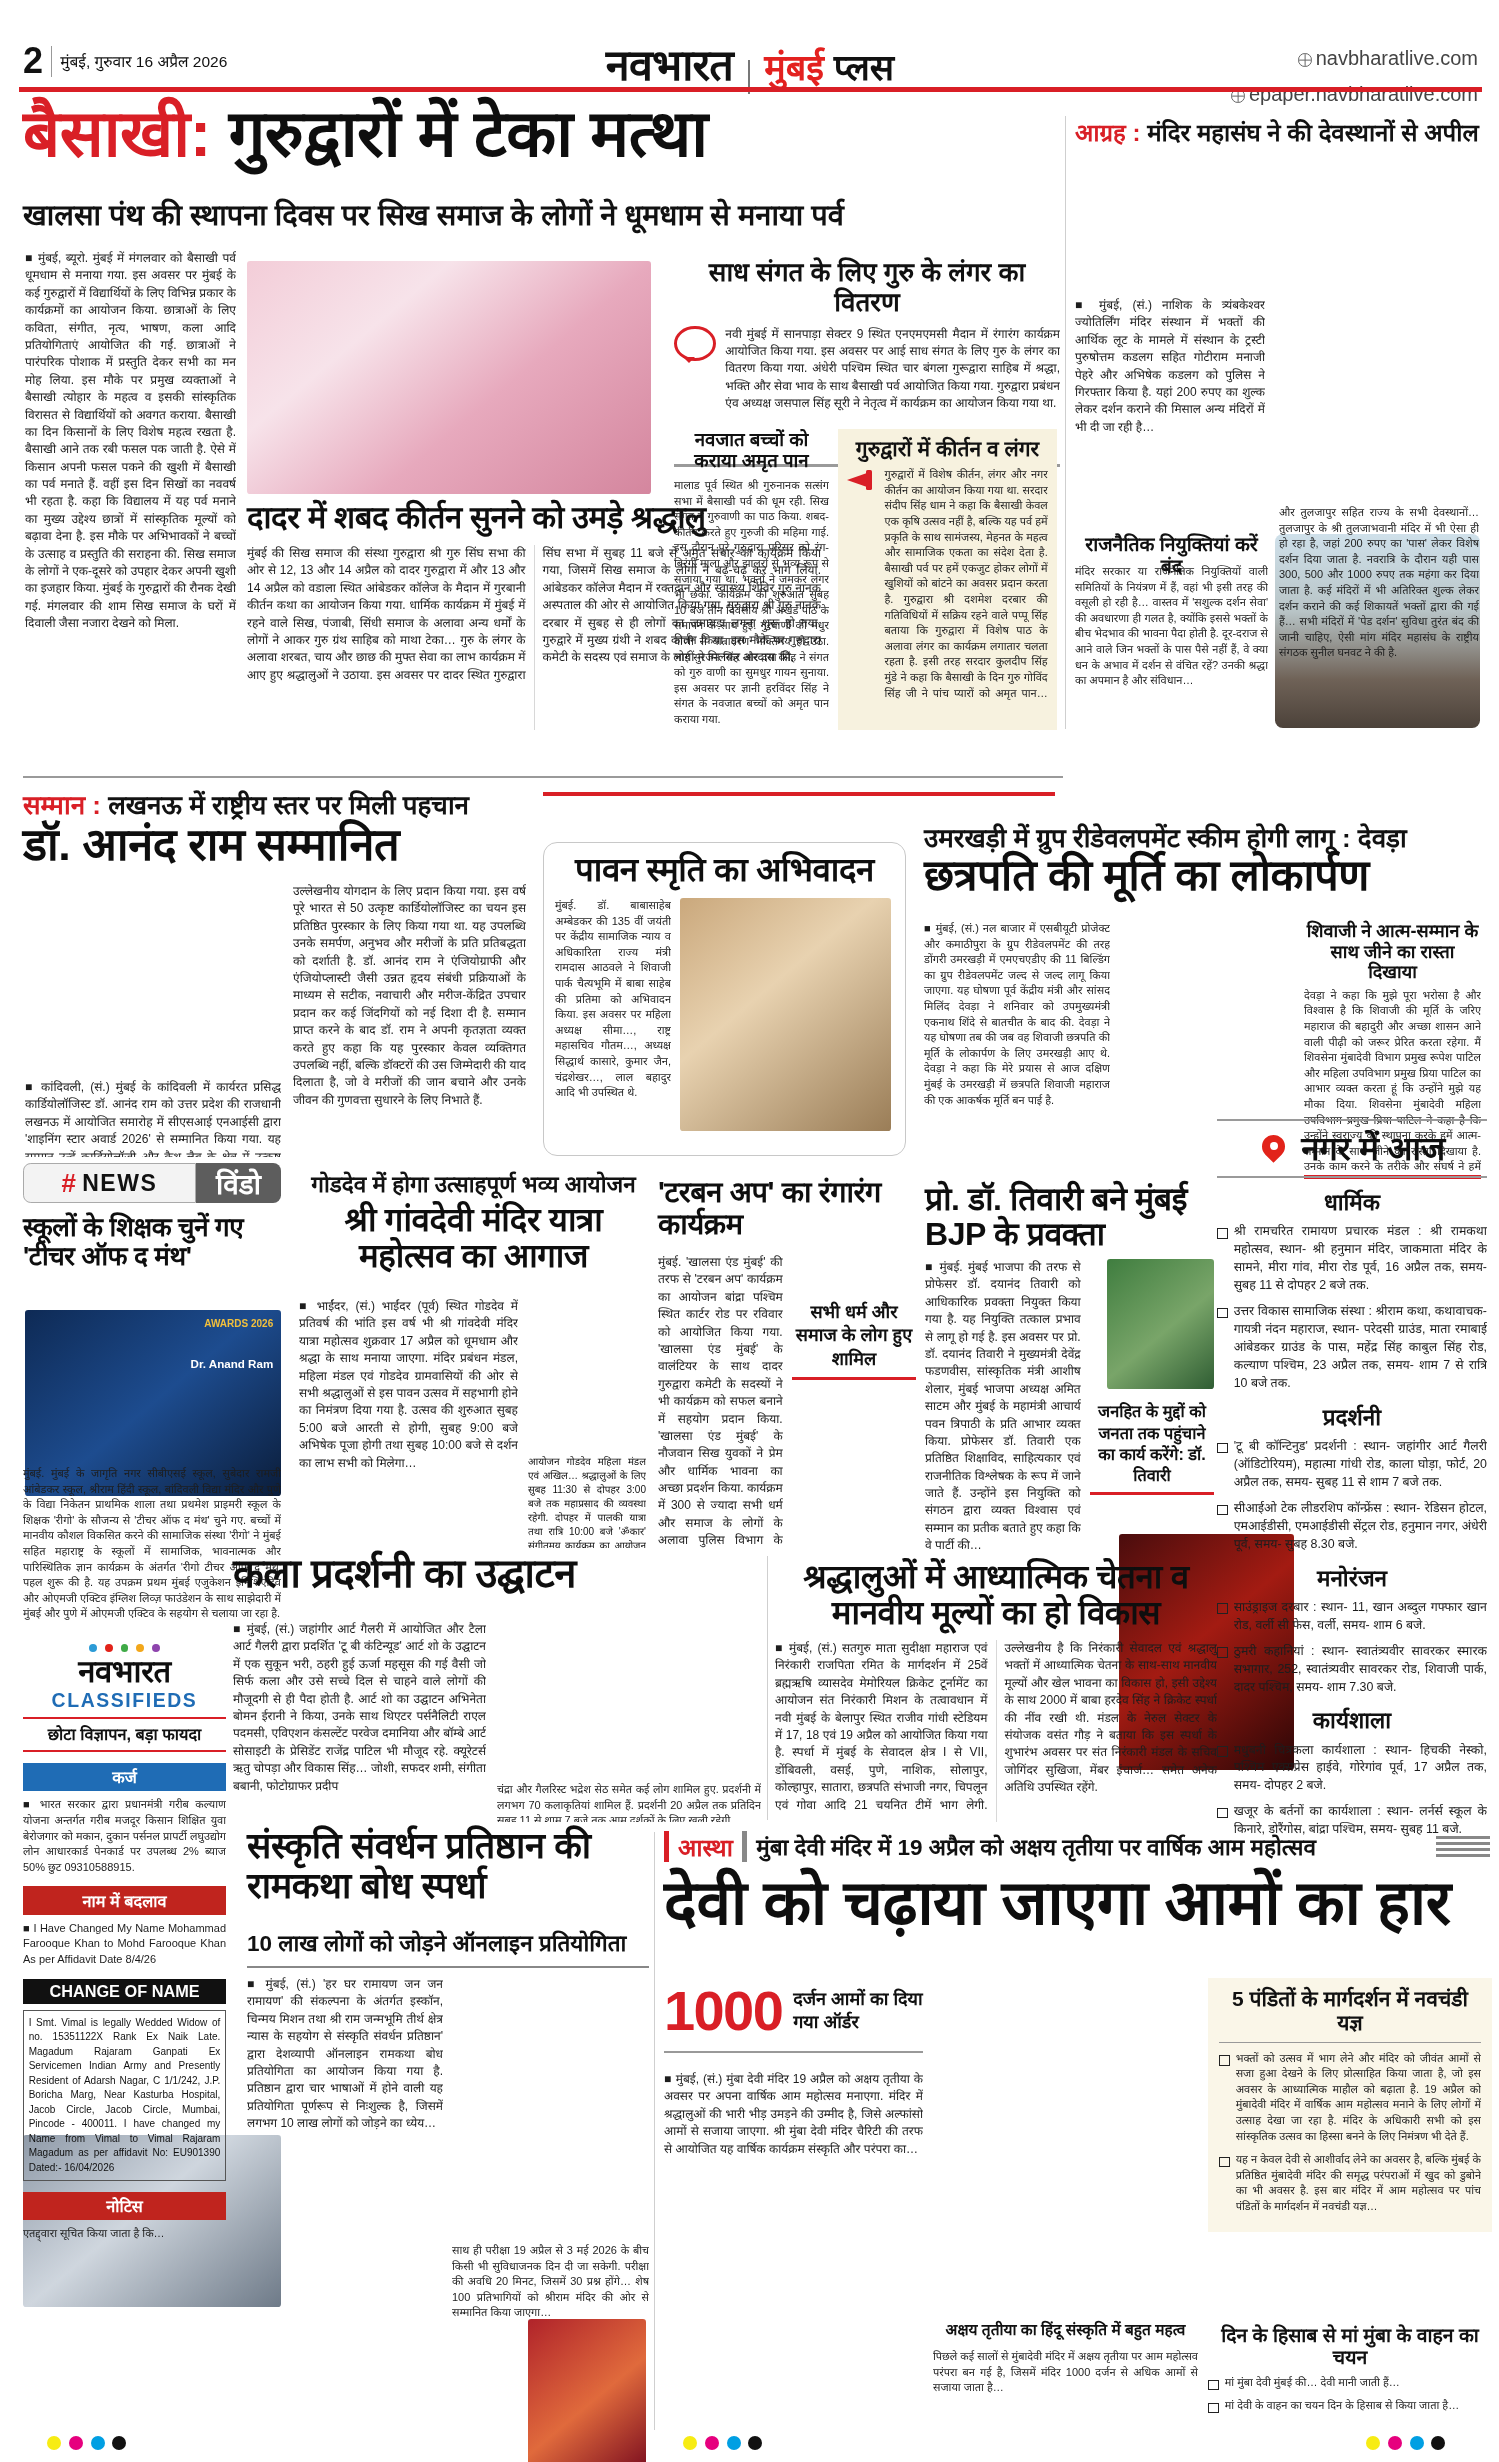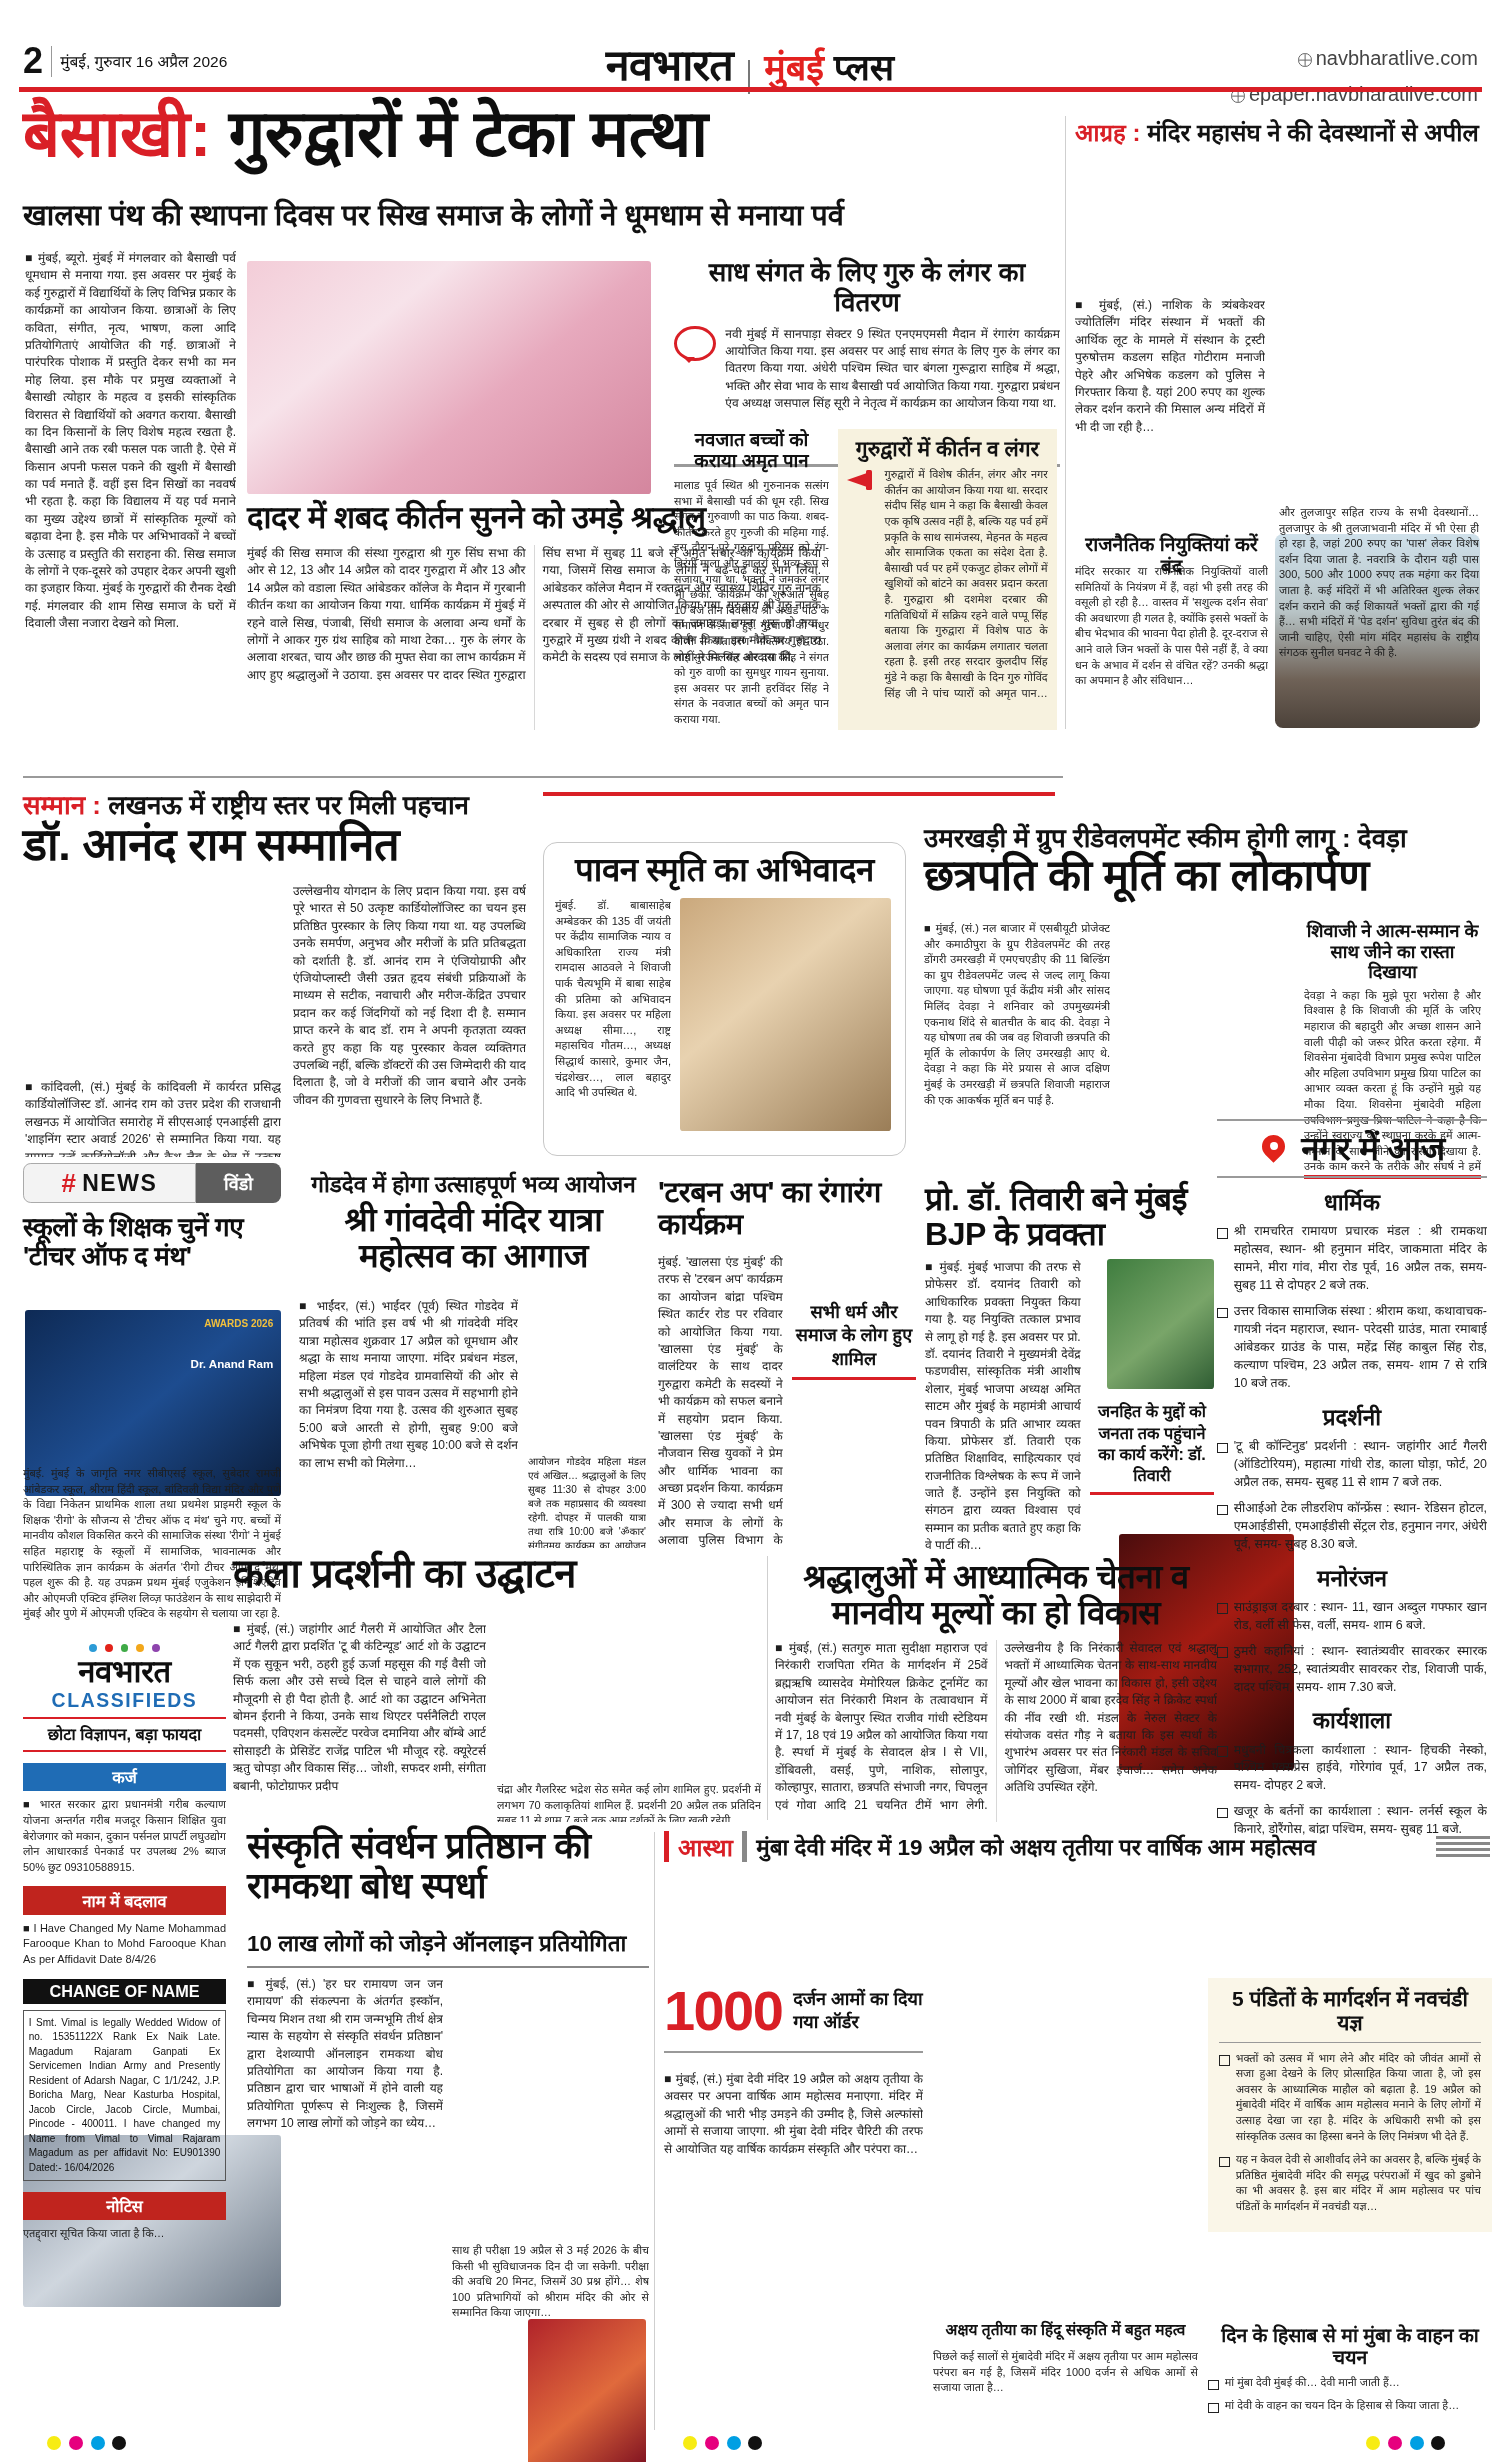--- a/index.html
+++ b/index.html
@@ -155,21 +155,21 @@
     <div class="bd-sm" style="margin-top:4.7px;height:183px;">देवड़ा ने कहा कि मुझे पूरा भरोसा है और विश्वास है कि शिवाजी की मूर्ति के जरिए महाराज की बहादुरी और अच्छा शासन आने वाली पीढ़ी को जरूर प्रेरित करता रहेगा. मैं शिवसेना मुंबादेवी विभाग प्रमुख रूपेश पाटिल और महिला उपविभाग प्रमुख प्रिया पाटिल का आभार व्यक्त करता हूं कि उन्होंने मुझे यह मौका दिया. शिवसेना मुंबादेवी महिला उपविभाग प्रमुख प्रिया पाटिल ने कहा है कि उन्होंने स्वराज्य की स्थापना करके हमें आत्म-सम्मान के साथ जीने का रास्ता दिखाया है. उनके काम करने के तरीके और संघर्ष ने हमें हमेशा संदेश दिए हैं.</div>
     <div class="redrule" style="height:3.9px;margin-top:4.7px;"></div>
   </div>
 
   <div class="abs" style="left:23px;top:1163px;width:258px;height:40px;display:flex;">
     <div style="flex:1;border:1.6px solid #aaa;border-radius:7.8px 0 0 7.8px;background:#f3f3f3;display:flex;align-items:center;justify-content:center;gap:6.2px;">
       <span style="color:#d91f26;font-size:26px;font-weight:bold;">#</span>
       <span style="font-size:23px;font-weight:bold;letter-spacing:1.6px;">NEWS</span>
     </div>
     <div style="width:85px;background:#5d5d5d;border-radius:0 7.8px 7.8px 0;display:flex;align-items:center;justify-content:center;">
-      <span style="color:#fff;font-size:18px;font-weight:bold;">विंडो</span>
+      <span style="color:#fff;font-size:28px;font-weight:bold;">विंडो</span>
     </div>
   </div>
   <div class="abs hl" style="left:23px;top:1213px;width:258px;font-size:26px;">स्कूलों के शिक्षक चुनें गए 'टीचर ऑफ द मंथ'</div>
   <div class="abs ph ph-teachers" style="left:23px;top:1286px;width:258px;height:172px;"></div>
   <div class="abs bd-sm" style="left:23px;top:1466px;width:258px;height:169px;">मुंबई. मुंबई के जागृति नगर सीबीएसई स्कूल, सुबेदार रामजी आंबेडकर स्कूल, श्रीराम हिंदी स्कूल, बांदिवली विद्या मंदिर और पुणे के विद्या निकेतन प्राथमिक शाला तथा प्रथमेश प्राइमरी स्कूल के शिक्षक 'रीगो' के सौजन्य से 'टीचर ऑफ द मंथ' चुने गए. बच्चों में मानवीय कौशल विकसित करने की सामाजिक संस्था 'रीगो' ने मुंबई सहित महाराष्ट्र के स्कूलों में सामाजिक, भावनात्मक और पारिस्थितिक ज्ञान कार्यक्रम के अंतर्गत 'रीगो टीचर ऑफ़ द मंथ' पहल शुरू की है. यह उपक्रम प्रथम मुंबई एजुकेशन इनिशिएटिव और ओएमजी एक्टिव इंग्लिश लिव्ज़ फाउंडेशन के साथ साझेदारी में मुंबई और पुणे में ओएमजी एक्टिव के सहयोग से चलाया जा रहा है.</div>
 
   <div class="abs kick" style="left:299px;top:1168px;width:349px;font-size:22.5px;text-align:center;">गोडदेव में होगा उत्साहपूर्ण भव्य आयोजन</div>
   <div class="abs hl center" style="left:299px;top:1202px;width:349px;font-size:33px;">श्री गांवदेवी मंदिर यात्रा महोत्सव का आगाज</div>
   <div class="abs bd" style="left:299px;top:1298px;width:219px;height:248px;">■ भाईंदर, (सं.) भाईंदर (पूर्व) स्थित गोडदेव में प्रतिवर्ष की भांति इस वर्ष भी श्री गांवदेवी मंदिर यात्रा महोत्सव शुक्रवार 17 अप्रैल को धूमधाम और श्रद्धा के साथ मनाया जाएगा. मंदिर प्रबंधन मंडल, महिला मंडल एवं गोडदेव ग्रामवासियों की ओर से सभी श्रद्धालुओं से इस पावन उत्सव में सहभागी होने का निमंत्रण दिया गया है. उत्सव की शुरुआत सुबह 5:00 बजे आरती से होगी, सुबह 9:00 बजे अभिषेक पूजा होगी तथा सुबह 10:00 बजे से दर्शन का लाभ सभी को मिलेगा…</div>
   <div class="abs ph ph-deity" style="left:528px;top:1298px;width:118px;height:149px;"></div>
@@ -285,20 +285,21 @@
     <span style="color:#d91f26;font-size:24px;font-weight:bold;">आस्था</span>
     <span style="width:4.7px;height:31px;background:#888;display:inline-block;"></span>
     <span style="font-size:22.5px;font-weight:bold;">मुंबा देवी मंदिर में 19 अप्रैल को अक्षय तृतीया पर वार्षिक आम महोत्सव</span>
     <span class="lines4" style="margin-left:auto;">
         <span></span>
         <span></span>
         <span></span>
         <span></span>
       </span>
   </div>
+  <div class="abs hl" style="left:664px;top:1869px;width:826px;font-size:62px;">देवी को चढ़ाया जाएगा आमों का हार</div>
 
   <div class="abs" style="left:664px;top:1978px;width:259px;">
     <div style="display:flex;gap:11px;align-items:center;border-bottom:2.3px solid #999;padding-bottom:7.8px;">
       <span style="font-size:56px;font-weight:bold;color:#d91f26;letter-spacing:-1.6px;">1000</span>
       <span style="font-size:18px;font-weight:bold;line-height:1.25;">दर्जन आमों का दिया गया ऑर्डर</span>
     </div>
   </div>
   <div class="abs bd" style="left:664px;top:2071px;width:259px;height:356px;">■ मुंबई, (सं.) मुंबा देवी मंदिर 19 अप्रैल को अक्षय तृतीया के अवसर पर अपना वार्षिक आम महोत्सव मनाएगा. मंदिर में श्रद्धालुओं की भारी भीड़ उमड़ने की उम्मीद है, जिसे अल्फांसो आमों से सजाया जाएगा. श्री मुंबा देवी मंदिर चैरिटी की तरफ से आयोजित यह वार्षिक कार्यक्रम संस्कृति और परंपरा का…</div>
 
   <div class="abs center" style="left:933px;top:2318px;width:265px;font-size:15.5px;font-weight:bold;">अक्षय तृतीया का हिंदू संस्कृति में बहुत महत्व</div>

